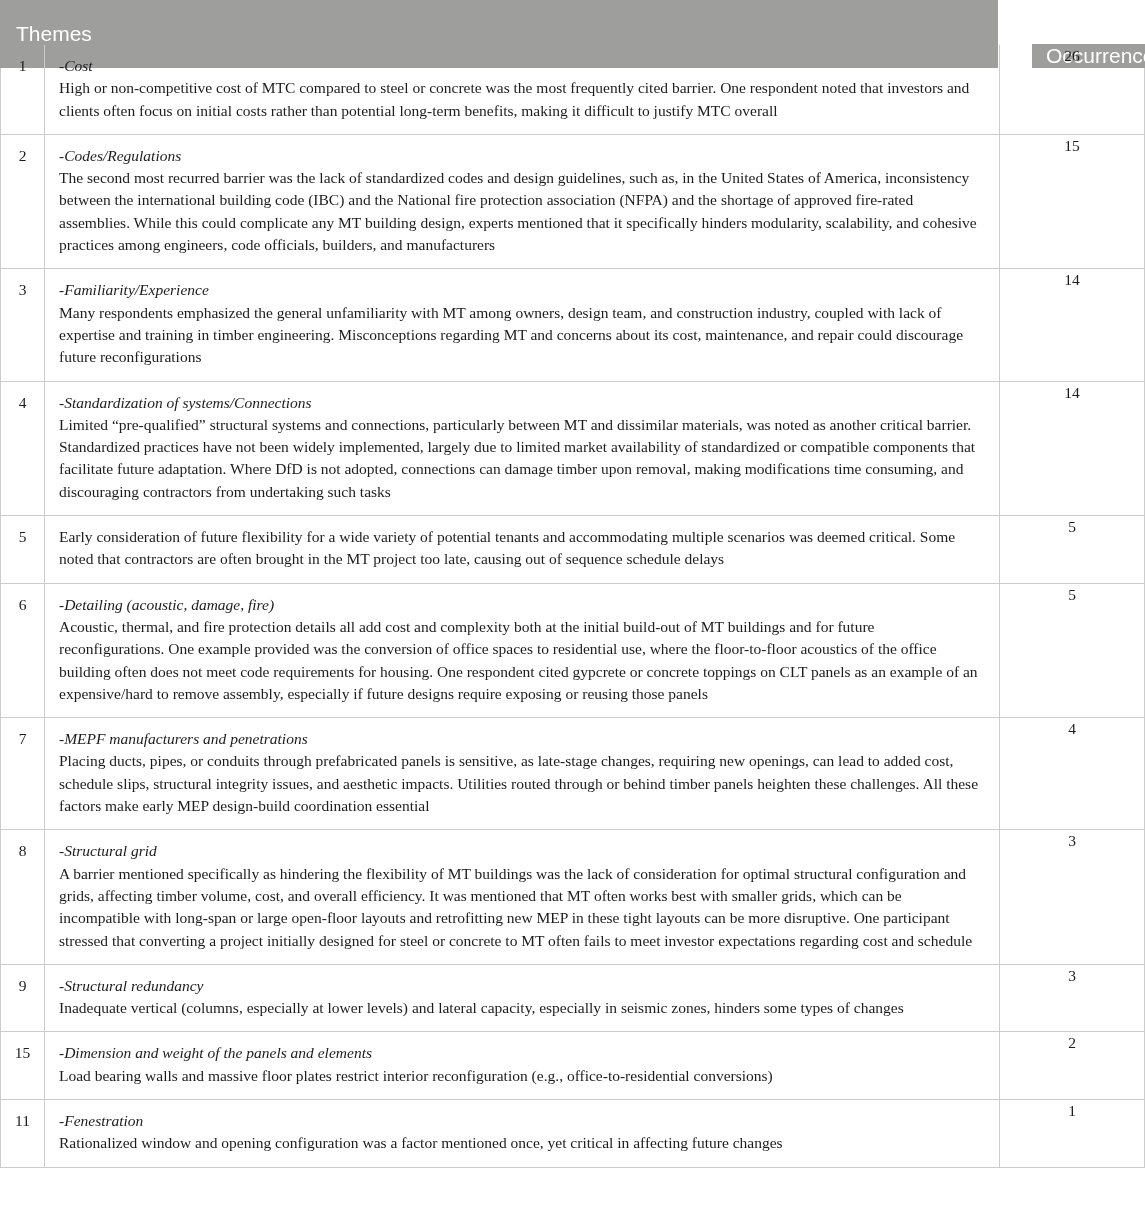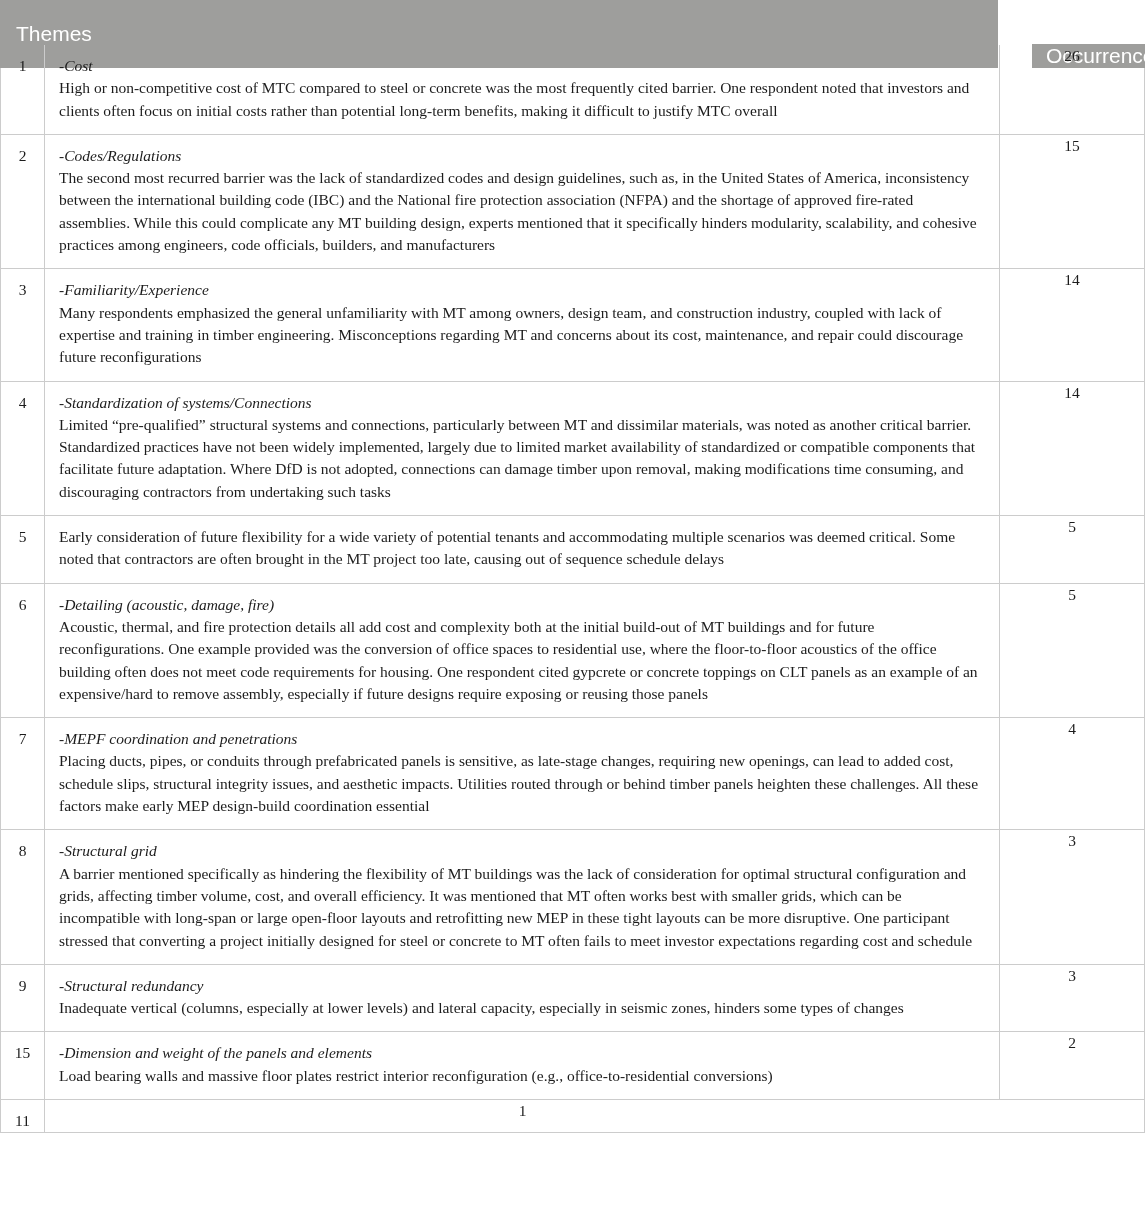--- a/index.html
+++ b/index.html
@@ -126,21 +126,21 @@
     <div class="td td-theme">
       <div class="theme-title">-Detailing (acoustic, damage, fire)</div>
       <div class="theme-desc">Acoustic, thermal, and fire protection details all add cost and complexity both at the initial build-out of MT buildings and for future reconfigurations. One example provided was the conversion of office spaces to residential use, where the floor-to-floor acoustics of the office building often does not meet code requirements for housing. One respondent cited gypcrete or concrete toppings on CLT panels as an example of an expensive/hard to remove assembly, especially if future designs require exposing or reusing those panels</div>
     </div>
     <div class="td td-occ">5</div>
   </div>
 
   <div class="tr">
     <div class="td td-num">7</div>
     <div class="td td-theme">
-      <div class="theme-title">-MEPF coordination and penetrations</div>
+      <div class="theme-title">-MEPF manufacturers and penetrations</div>
       <div class="theme-desc">Placing ducts, pipes, or conduits through prefabricated panels is sensitive, as late-stage changes, requiring new openings, can lead to added cost, schedule slips, structural integrity issues, and aesthetic impacts. Utilities routed through or behind timber panels heighten these challenges. All these factors make early MEP design-build coordination essential</div>
     </div>
     <div class="td td-occ">4</div>
   </div>
 
   <div class="tr">
     <div class="td td-num">8</div>
     <div class="td td-theme">
       <div class="theme-title">-Structural grid</div>
       <div class="theme-desc">A barrier mentioned specifically as hindering the flexibility of MT buildings was the lack of consideration for optimal structural configuration and grids, affecting timber volume, cost, and overall efficiency. It was mentioned that MT often works best with smaller grids, which can be incompatible with long-span or large open-floor layouts and retrofitting new MEP in these tight layouts can be more disruptive. One participant stressed that converting a project initially designed for steel or concrete to MT often fails to meet investor expectations regarding cost and schedule</div>
@@ -161,16 +161,20 @@
     <div class="td td-num">15</div>
     <div class="td td-theme">
       <div class="theme-title">-Dimension and weight of the panels and elements</div>
       <div class="theme-desc">Load bearing walls and massive floor plates restrict interior reconfiguration (e.g., office-to-residential conversions)</div>
     </div>
     <div class="td td-occ">2</div>
   </div>
 
   <div class="tr">
     <div class="td td-num">11</div>
+    <div class="td td-theme">
+      <div class="theme-title">-Fenestration</div>
+      <div class="theme-desc">Rationalized window and opening configuration was a factor mentioned once, yet critical in affecting future changes</div>
+    </div>
     <div class="td td-occ">1</div>
   </div>
 </div>
 </div>
 
 </body></html>

